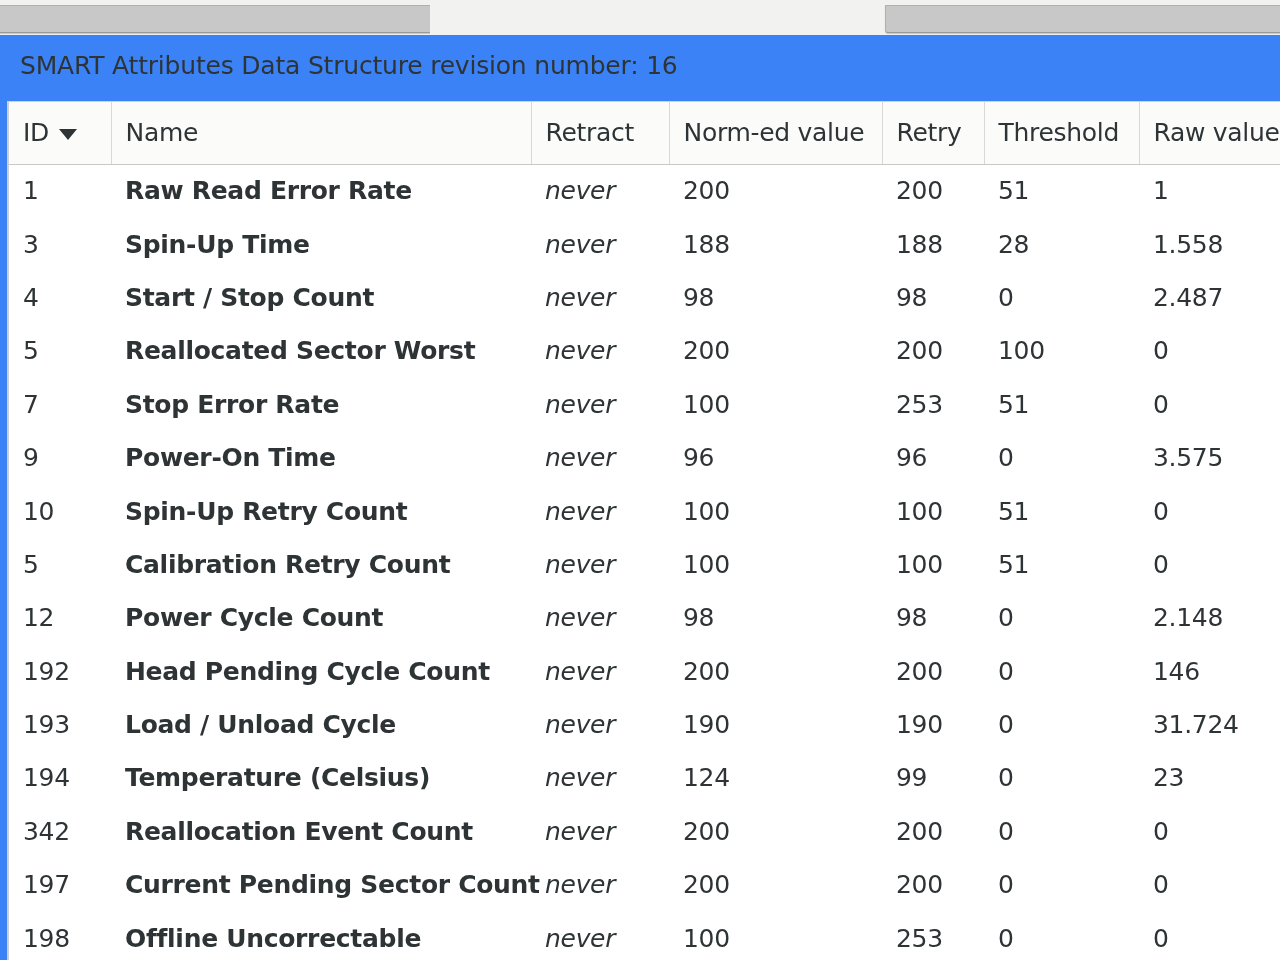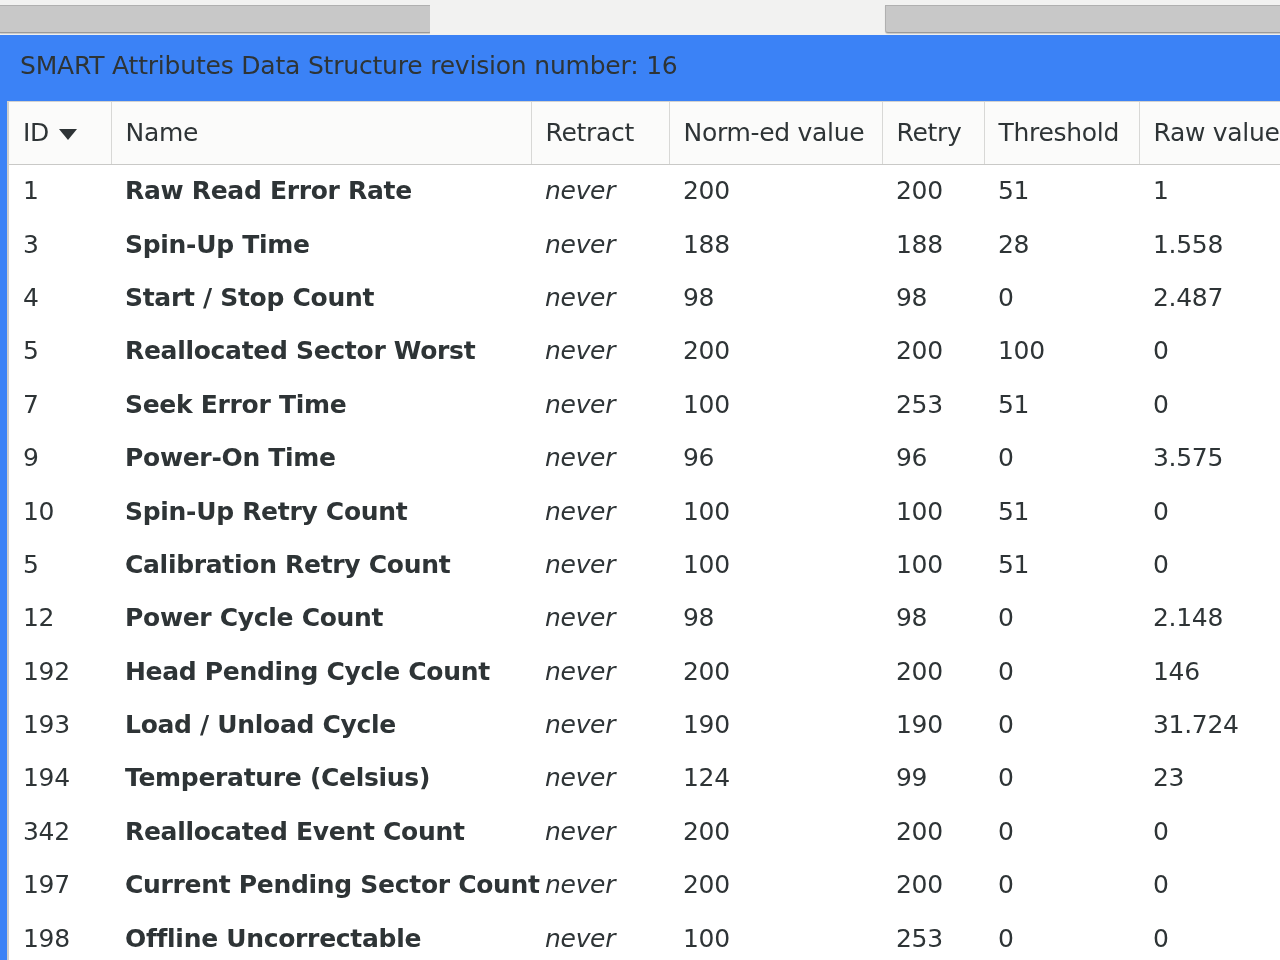--- a/index.html
+++ b/index.html
@@ -232,21 +232,21 @@
             <td class="c-id">5</td>
             <td class="c-name">Reallocated Sector Worst</td>
             <td class="c-failed">never</td>
             <td class="c-norm">200</td>
             <td class="c-worst">200</td>
             <td class="c-thresh">100</td>
             <td class="c-raw">0</td>
           </tr>
           <tr>
             <td class="c-id">7</td>
-            <td class="c-name">Seek Error Time</td>
+            <td class="c-name">Stop Error Rate</td>
             <td class="c-failed">never</td>
             <td class="c-norm">100</td>
             <td class="c-worst">253</td>
             <td class="c-thresh">51</td>
             <td class="c-raw">0</td>
           </tr>
           <tr>
             <td class="c-id">9</td>
             <td class="c-name">Power-On Time</td>
             <td class="c-failed">never</td>
@@ -304,21 +304,21 @@
             <td class="c-id">194</td>
             <td class="c-name">Temperature (Celsius)</td>
             <td class="c-failed">never</td>
             <td class="c-norm">124</td>
             <td class="c-worst">99</td>
             <td class="c-thresh">0</td>
             <td class="c-raw">23</td>
           </tr>
           <tr>
             <td class="c-id">342</td>
-            <td class="c-name">Reallocated Event Count</td>
+            <td class="c-name">Reallocation Event Count</td>
             <td class="c-failed">never</td>
             <td class="c-norm">200</td>
             <td class="c-worst">200</td>
             <td class="c-thresh">0</td>
             <td class="c-raw">0</td>
           </tr>
           <tr>
             <td class="c-id">197</td>
             <td class="c-name">Current Pending Sector Count</td>
             <td class="c-failed">never</td>

